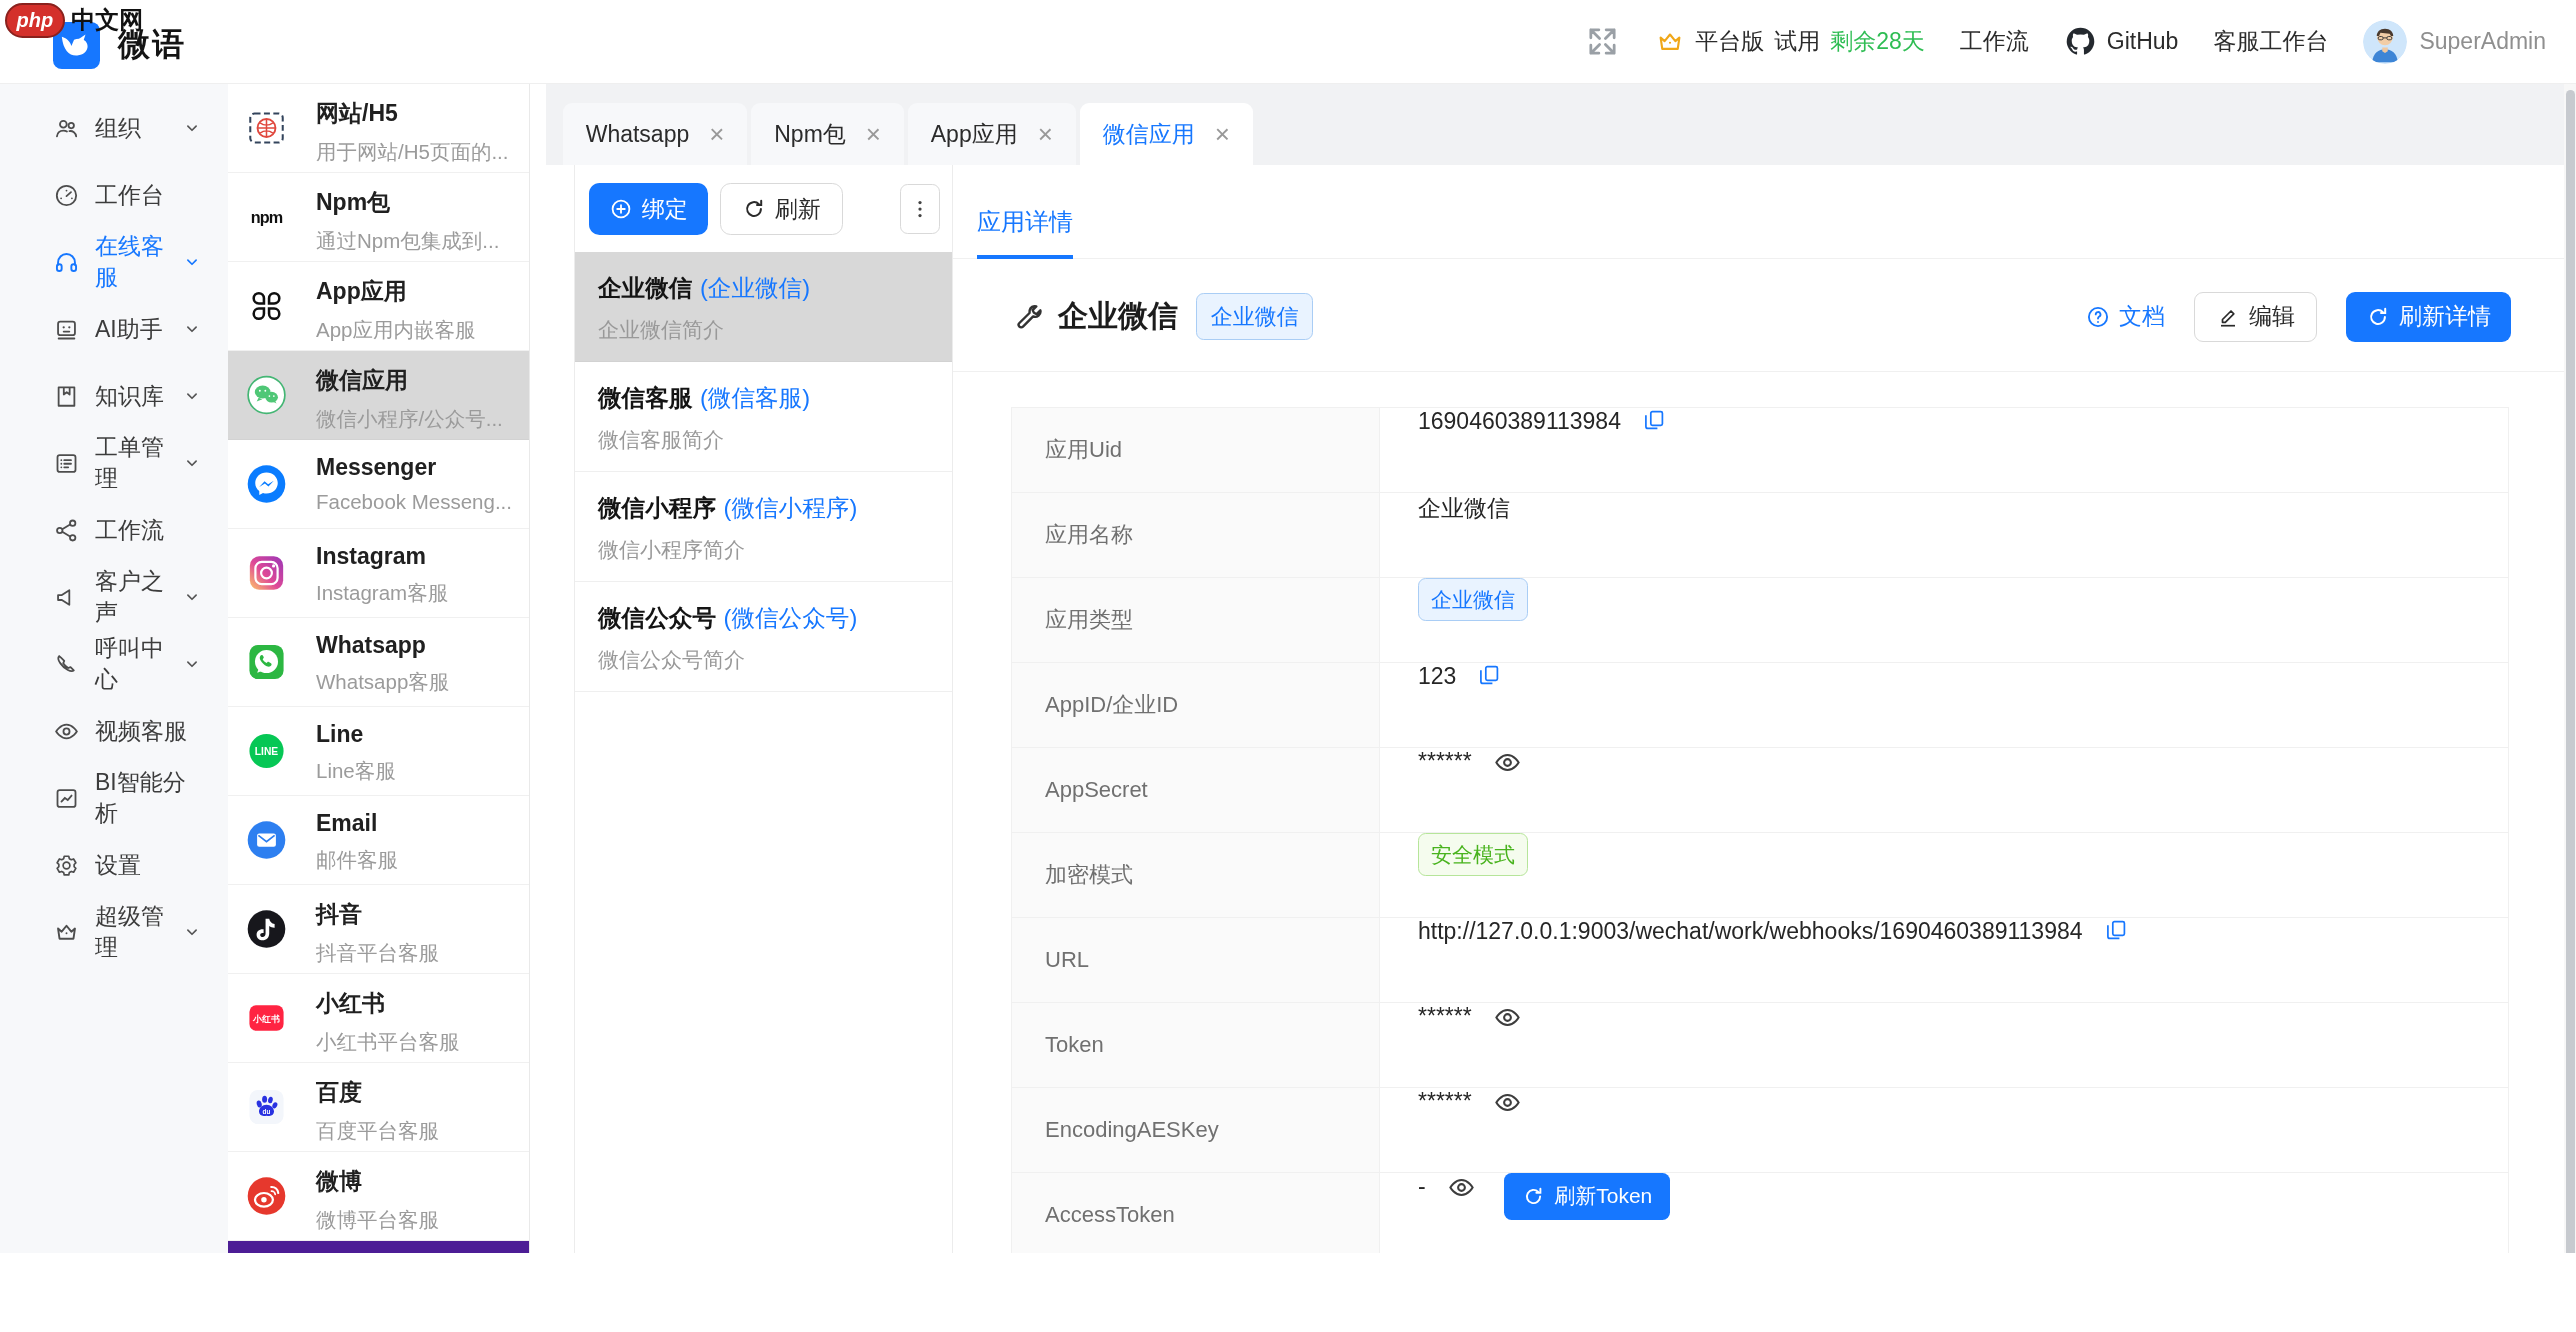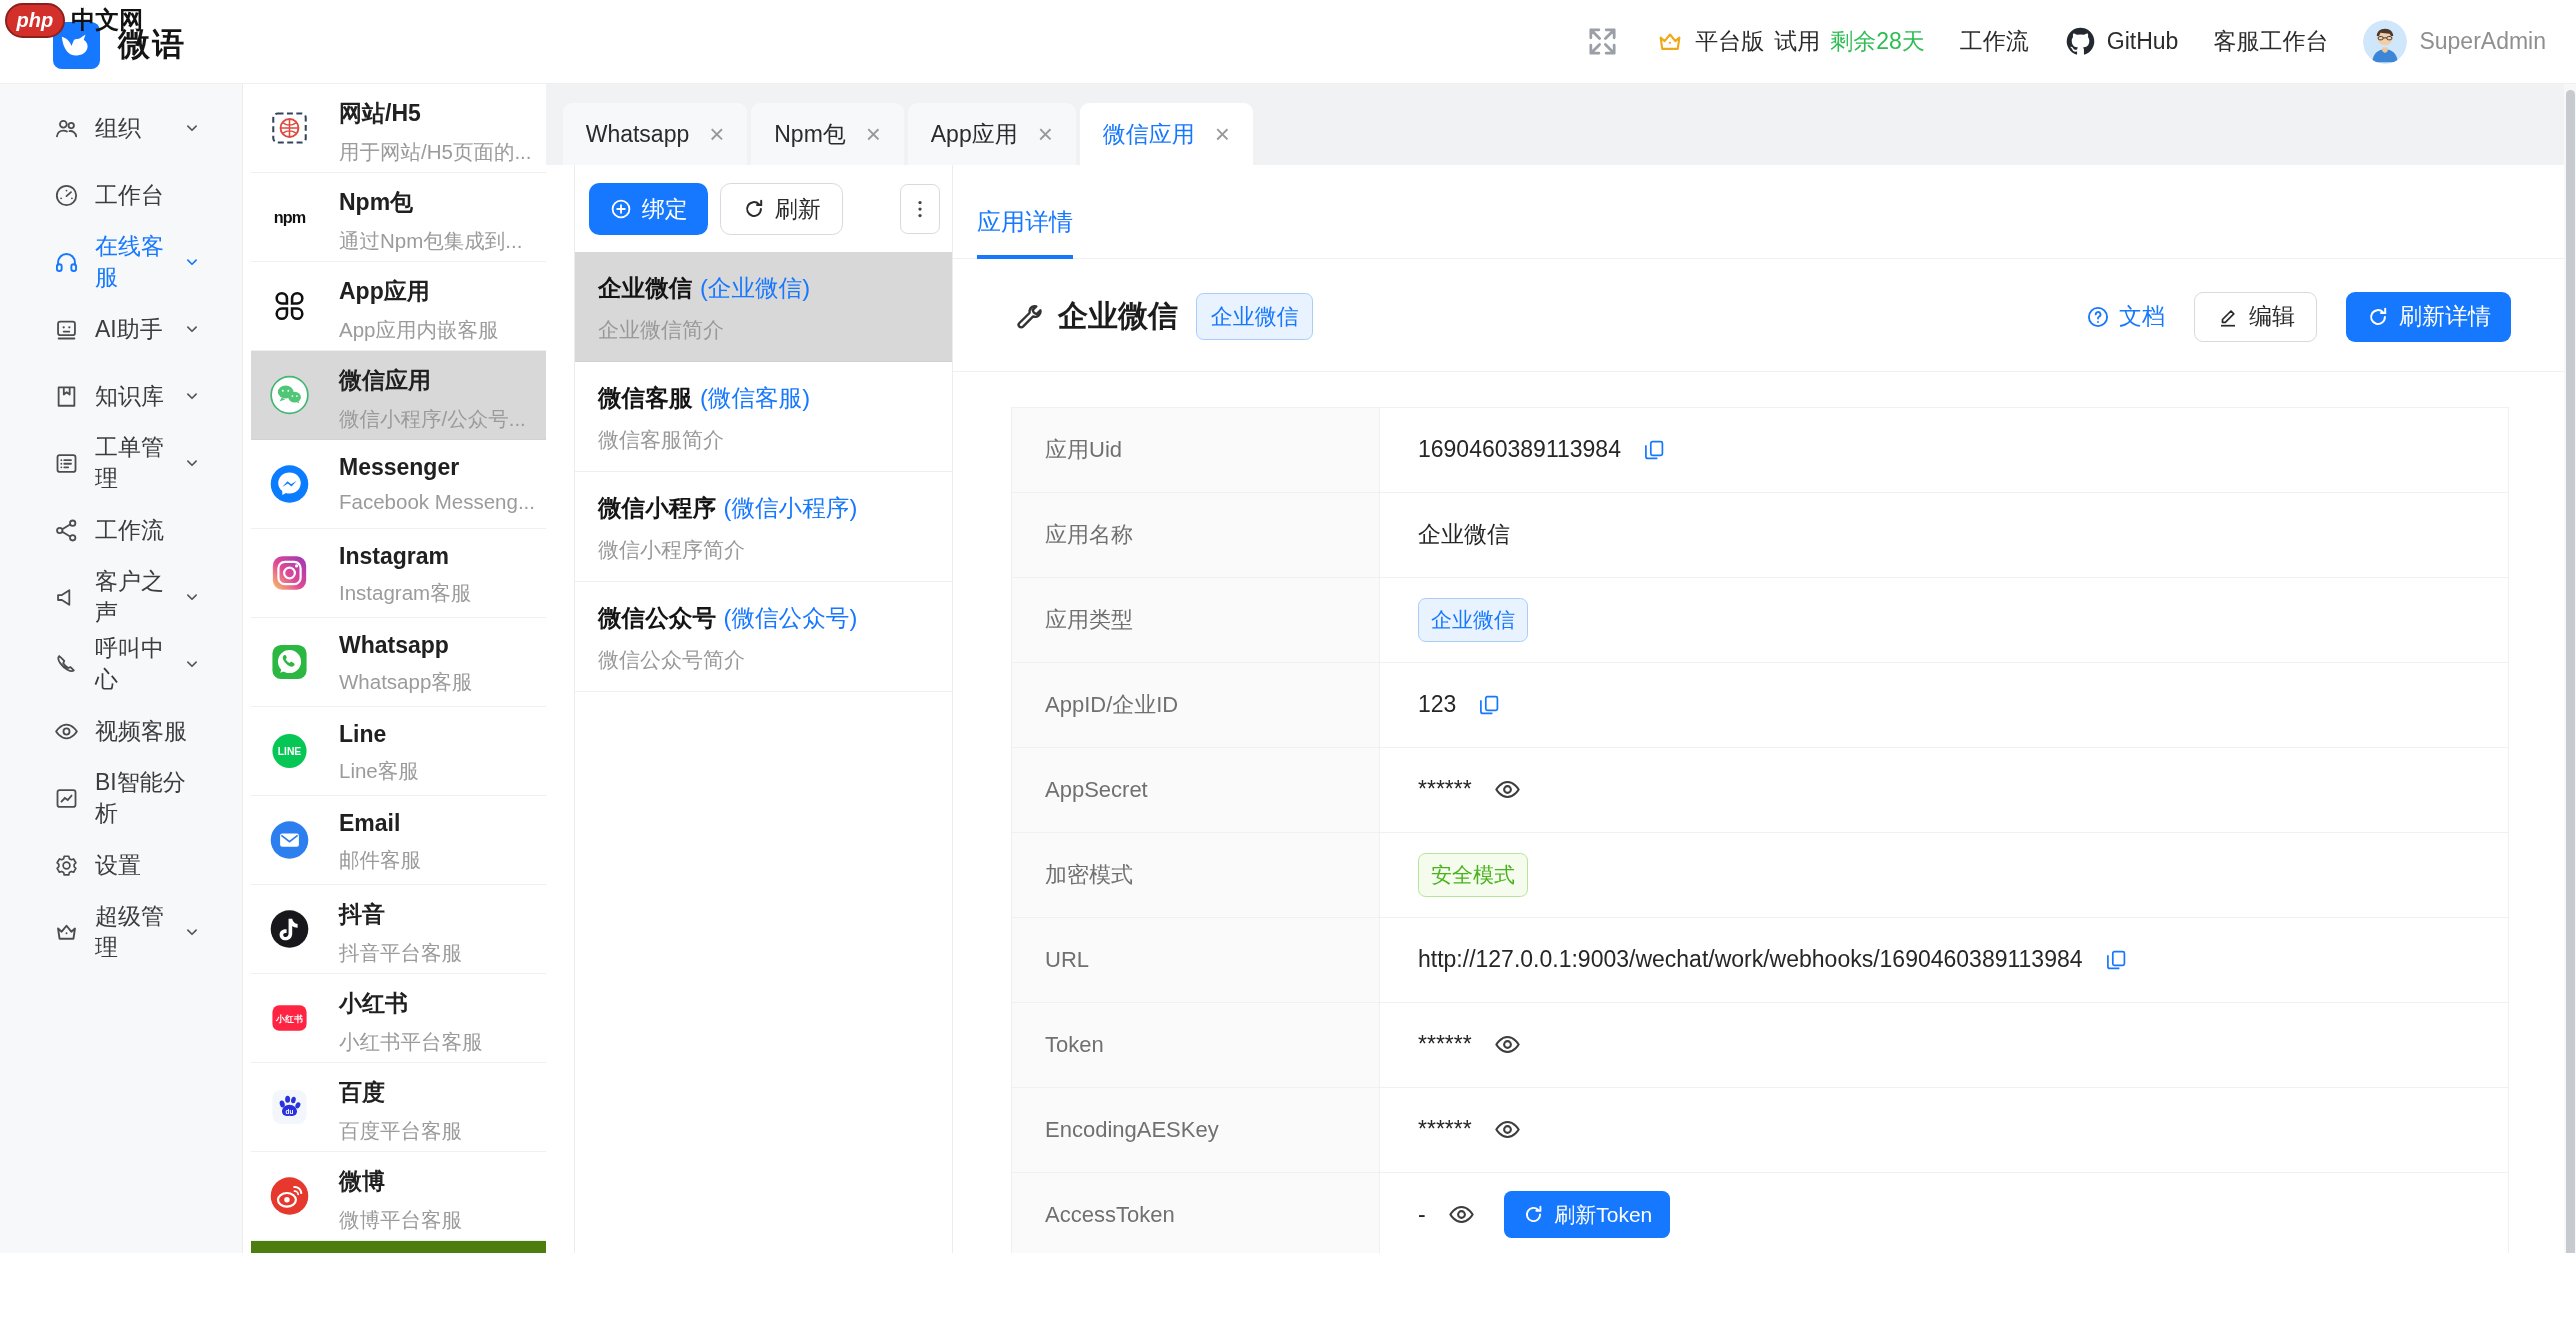--- a/index.html
+++ b/index.html
@@ -34,21 +34,21 @@
 
   
   #sidebar { position:absolute; left:0; top:84px; bottom:0; width:243px; background:#f7f8fa; border-right:0.8px solid #ececec; padding-top:10.6px; }
   .side-item { height:67px; display:flex; align-items:center; gap:15px; padding:0 41px 0 53px; font-size:23px; color:#3c3c3c; cursor:pointer; }
   .side-item .sicon { width:27px; height:27px; color:#4d4d4d; flex:none; }
   .side-item .chev { width:18px; height:18px; color:#555; margin-left:auto; flex:none; }
   .side-item.active { color:#1677ff; }
   .side-item.active .sicon, .side-item.active .chev { color:#1677ff; }
 
   
-  #channels { position:absolute; left:251px; top:84px; bottom:0; width:302px; background:#4d7c0f; border-right:0.8px solid #e9e9e9; overflow:hidden; }
+  #channels { position:absolute; left:228px; top:84px; bottom:0; width:302px; background:#4c1d95; border-right:0.8px solid #e9e9e9; overflow:hidden; }
   .chan { height:89px; position:relative; padding:12px 9px 0 88px; border-bottom:0.8px solid #f0f0f0; cursor:pointer; background:#fff; }
   .chan .cicon { position:absolute; left:18px; top:50%; transform:translateY(-50%); width:41px; height:41px; }
   .chan-title { font-size:23px; font-weight:600; color:#202020; margin-top:1.5px; }
   .chan-desc { font-size:20.5px; color:#9b9b9b; margin-top:9px; white-space:nowrap; overflow:hidden; }
   .chan.active { background:#d8d8d8; border-bottom-color:#d2d2d2; }
 
   
   #main { position:absolute; left:546px; top:84px; right:0; bottom:0; }
   .tabstrip { position:absolute; left:0; right:0; top:0; height:81px; background:#f1f2f4; display:flex; align-items:flex-end; padding-left:16.7px; }
   .tab { height:62px; display:flex; align-items:center; gap:20px; padding:0 23px; margin-right:3.8px; background:#f7f8fa; border-radius:9px 9px 0 0; font-size:23px; color:#2b2b2b; cursor:pointer; }
@@ -80,21 +80,21 @@
   .dtitle { font-size:30px; font-weight:700; color:#1c1c1c; margin-left:15px; }
   .dbadge { margin-left:18px; font-size:22px; color:#1677ff; background:#e9f3ff; border:0.8px solid #a9cdf5; border-radius:7.6px; padding:7.6px 13.7px; }
   .dactions { margin-left:auto; display:flex; align-items:center; gap:29px; }
   .doclink { display:flex; align-items:center; gap:7.6px; color:#1677ff; font-size:23px; cursor:pointer; }
   .dicn { width:26px; height:26px; }
   .dactions .btn-plain, .dactions .btn-primary { height:50px; border-radius:9px; }
   .dtable { margin:35px 67px 0 58px; border:0.8px solid #f0f0f0; }
   .trow { display:flex; height:85px; border-bottom:0.8px solid #f0f0f0; }
   .trow:last-child { border-bottom:none; }
   .cell-l { width:368px; flex:none; background:#fafafa; border-right:0.8px solid #f0f0f0; display:flex; align-items:center; padding-left:33px; font-size:22px; color:#707070; }
-  .cell-r { flex:1; display:flex; align-items:center; gap:21px; padding-left:38px; font-size:23px; color:#262626; white-space:nowrap; overflow:hidden; }
+  .cell-r { flex:1; display:flex; align-items:flex-start; gap:21px; padding-left:38px; font-size:23px; color:#262626; white-space:nowrap; overflow:hidden; }
   .cell-r .copy { width:24px; height:24px; color:#1677ff; cursor:pointer; }
   .cell-r .eye { width:29px; height:29px; color:#3d3d3d; cursor:pointer; }
   .vbadge { font-size:21px; border-radius:7.6px; padding:6.8px 12px; }
   .vbadge.blue { color:#1677ff; background:#e9f3ff; border:0.8px solid #a9cdf5; }
   .vbadge.green { color:#49b31e; background:#f5fcee; border:0.8px solid #b6e59a; }
   .token-btn { height:47px; background:#1677ff; color:#fff; border-radius:7.6px; font-size:21px; display:inline-flex; align-items:center; gap:9px; padding:0 18px; margin-left:7.6px; }
   .token-btn .bicn { width:23px; height:23px; }
 
   
   #sbtrack { position:absolute; top:84px; right:0; bottom:0; width:12px; background:#f7f7f7; z-index:15; }

